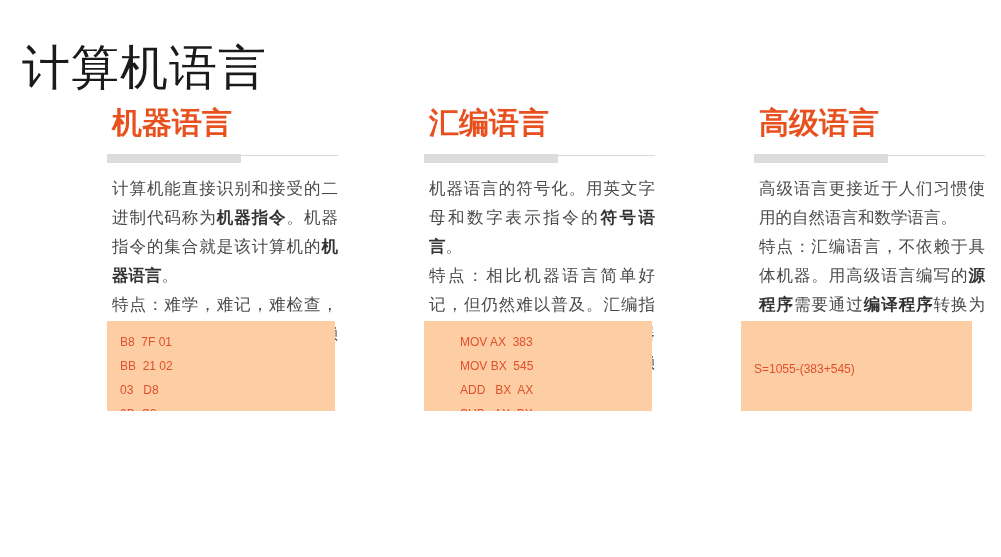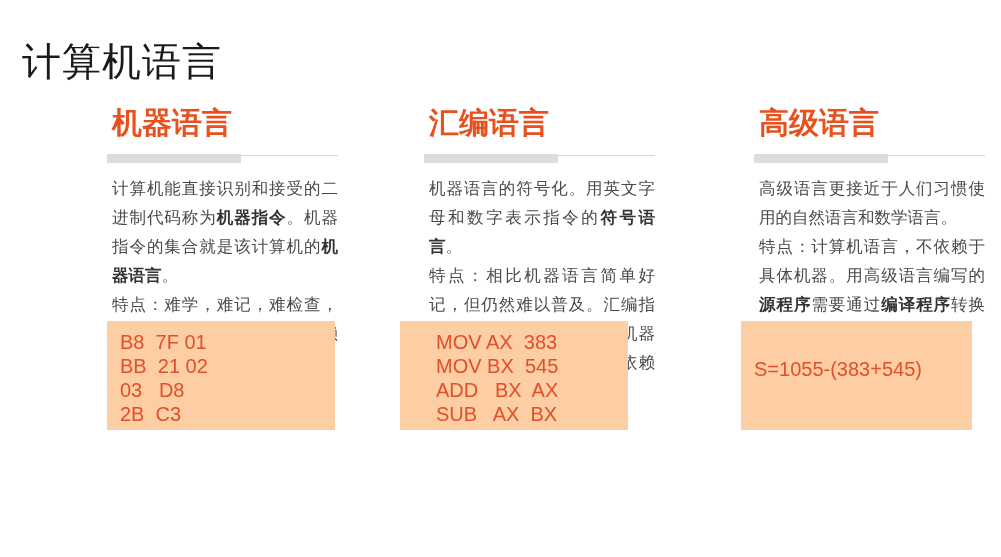--- a/index.html
+++ b/index.html
@@ -21,21 +21,21 @@
     width: 1001px;
     height: 557px;
     background: #ffffff;
   }
 
   
   .page-title {
     position: absolute;
     left: 22px;
     top: 10px;
-    font-size: 39px;
+    font-size: 48px;
     line-height: 52px;
     font-weight: 400;
     color: #1a1a1a;
     letter-spacing: 1px;
     white-space: nowrap;
   }
 
   
   .columns {
     position: absolute;
@@ -99,33 +99,33 @@
   .col-body b {
     font-weight: bold;
     color: #333333;
   }
 
   
   .code-block {
     position: absolute;
     top: 321px;
     width: 228px;
-    height: 109px;
+    height: 90px;
     background: #fdcda4;
     box-sizing: border-box;
     padding: 9px 0 0 13px;
     font-family: "Liberation Sans", "DejaVu Sans", sans-serif;
-    font-size: 20px;
+    font-size: 12px;
     line-height: 24px;
     color: #e0502a;
     white-space: pre;
     overflow: hidden;
   }
   .code-block.c0 { left: 107px; }
-  .code-block.c1 { left: 400px; padding-left: 36px; }
+  .code-block.c1 { left: 424px; padding-left: 36px; }
   .code-block.c2 { left: 741px; width: 231px; padding-top: 36px; }
   .code-line { display: block; }
 </style>
 </head>
 <body>
 
 <div class="slide">
 
   <h1 class="page-title">计算机语言</h1>
 
@@ -156,21 +156,21 @@
     </div>
 
     <div class="column c2">
       <div class="col-heading">高级语言</div>
       <div class="divider">
         <div class="thin-line"></div>
         <div class="thick-bar"></div>
       </div>
       <div class="col-body">
           <div><span>高级语言更接近于人们习惯使用的自然语言和数学语言。</span></div>
-          <div><span>特点：计算机语言，不依赖于具体机器。用高级语言编写的</span><b>源程序</b><span>需要通过</span><b>编译程序</b><span>转换为机器指令的</span><b>目标程序</b><span>。</span></div>
+          <div><span>特点：汇编语言，不依赖于具体机器。用高级语言编写的</span><b>源程序</b><span>需要通过</span><b>编译程序</b><span>转换为机器指令的</span><b>目标程序</b><span>。</span></div>
         </div>
     </div>
 
   </div>
 
   <div class="code-block c0"><span class="code-line">B8  7F 01</span><span class="code-line">BB  21 02</span><span class="code-line">03   D8</span><span class="code-line">2B  C3</span></div>
   <div class="code-block c1"><span class="code-line">MOV AX  383</span><span class="code-line">MOV BX  545</span><span class="code-line">ADD   BX  AX</span><span class="code-line">SUB   AX  BX</span></div>
   <div class="code-block c2"><span class="code-line">S=1055-(383+545)</span></div>
 
 </div>

